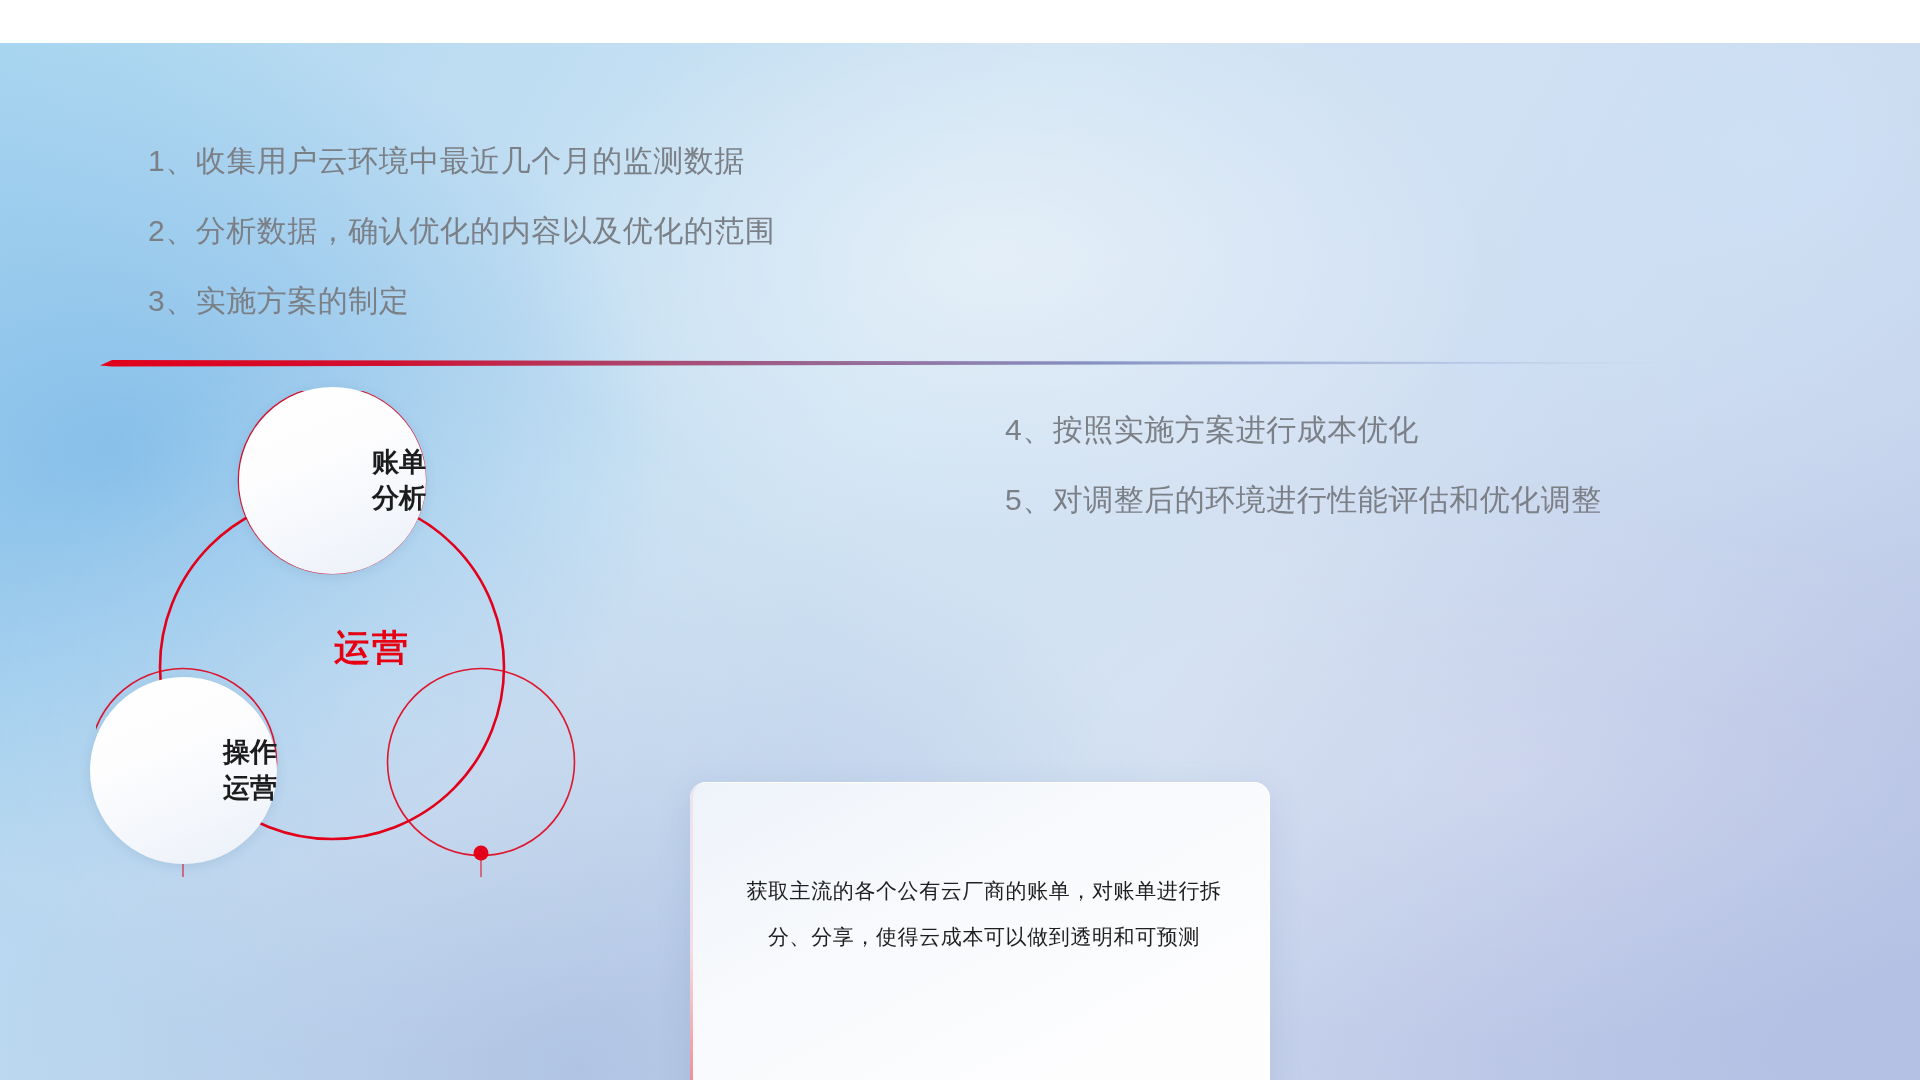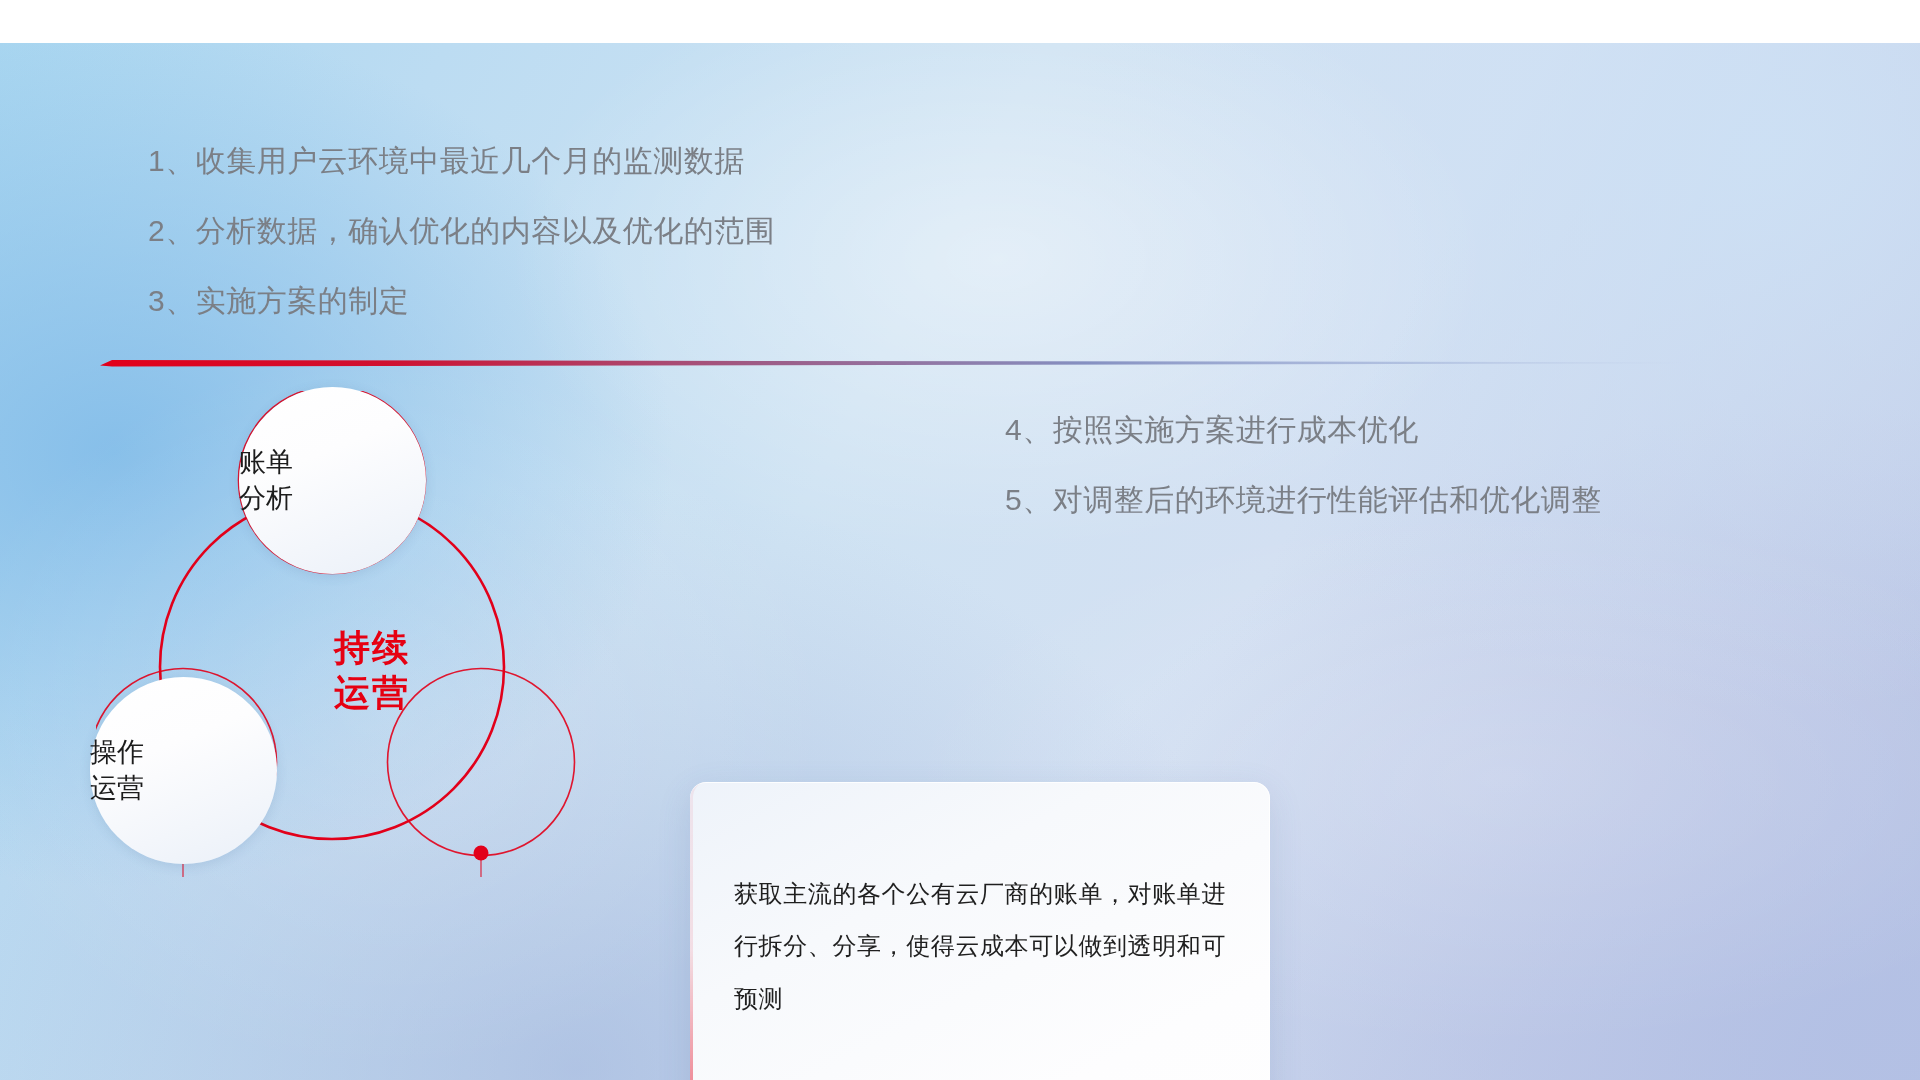--- a/index.html
+++ b/index.html
@@ -58,24 +58,24 @@
   
   #diagram{
     position:absolute;
     left:96px; top:348px;
     width:560px; height:610px;
   }
   #diagram svg{ position:absolute; left:0; top:0; }
   .lobe{
     position:absolute;
     border-radius:50%;
-    display:flex; align-items:center; justify-content:flex-start;
+    display:flex; align-items:center; justify-content:flex-end;
     text-align:center;
     color:#1c1c1c;
-    font-weight:normal;
+    font-weight:bold;
     font-size:27px;
     line-height:1.30;
     background:
       linear-gradient(158deg, #ffffff 0%, #fdfdfe 38%, #f3f6fb 72%, #eaf0f8 100%);
     box-shadow:0 2px 12px rgba(60,90,140,0.14);
   }
   #lobe-top   { left:143px; top:-4px;  width:187px; height:187px; }
   #lobe-left  { left:-6px;  top:286px; width:187px; height:187px; }
   #lobe-right { left:292px; top:278px; width:187px; height:187px; }
 
@@ -118,23 +118,24 @@
     position:absolute; inset:0;
     border-radius:16px;
     border:1px solid rgba(255,255,255,0.85);
     border-left:none; border-bottom:none;
     pointer-events:none;
   }
   .card-body{
     position:absolute;
     left:44px; right:36px; top:86px;
     color:#1f1f1f;
-    font-size:24px;
+    font-size:21px;
     line-height:2.18;
     letter-spacing:0.6px;
+    text-align:center;
   }
 </style>
 </head>
 <body>
 
 <div id="stage">
 
   <div class="steps" id="steps-left">
     <div class="step">1、收集用户云环境中最近几个月的监测数据</div>
     <div class="step">2、分析数据，确认优化的内容以及优化的范围</div>
@@ -195,21 +196,20 @@
 
     <div class="lobe" id="lobe-left">
       <div>
         <div>操作</div>
         <div>运营</div>
       </div>
     </div>
 
 
     <div id="center-label">
-      <div>持续</div>
       <div>运营</div>
     </div>
   </div>
 
   <div class="card" id="card-1">
     <div class="card-body">获取主流的各个公有云厂商的账单，对账单进行拆分、分享，使得云成本可以做到透明和可预测</div>
 
   </div>
 
 </div>

